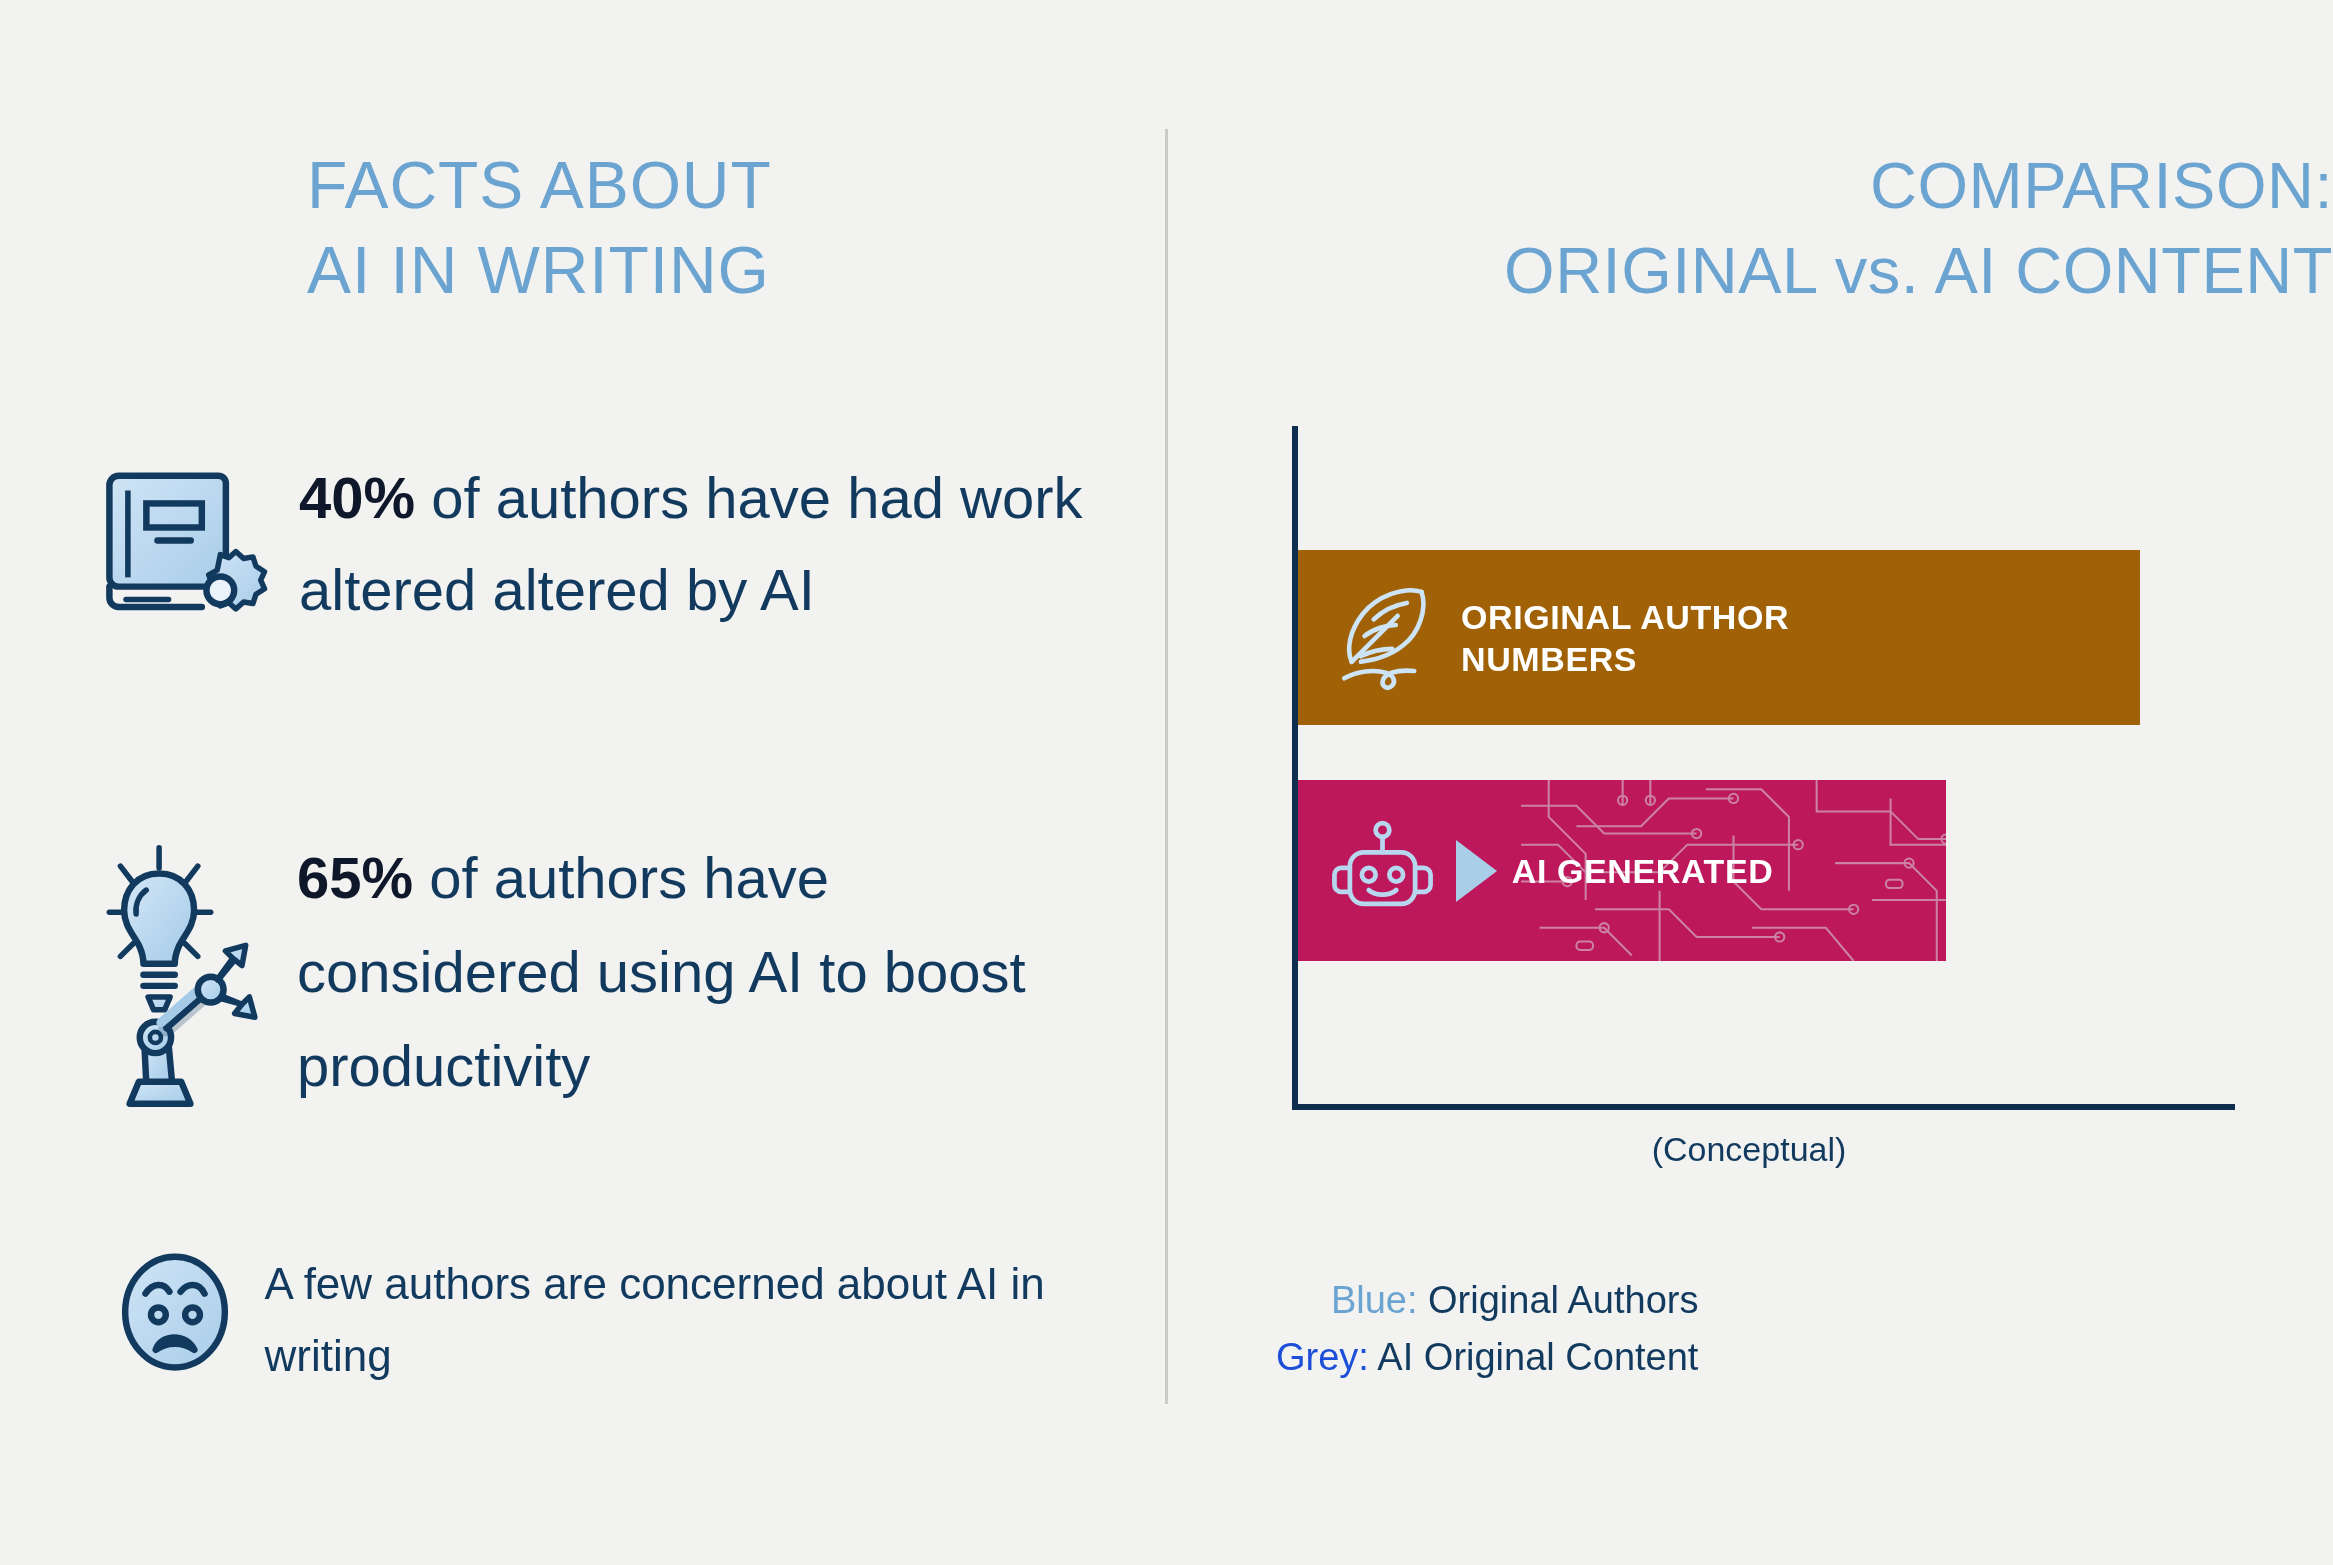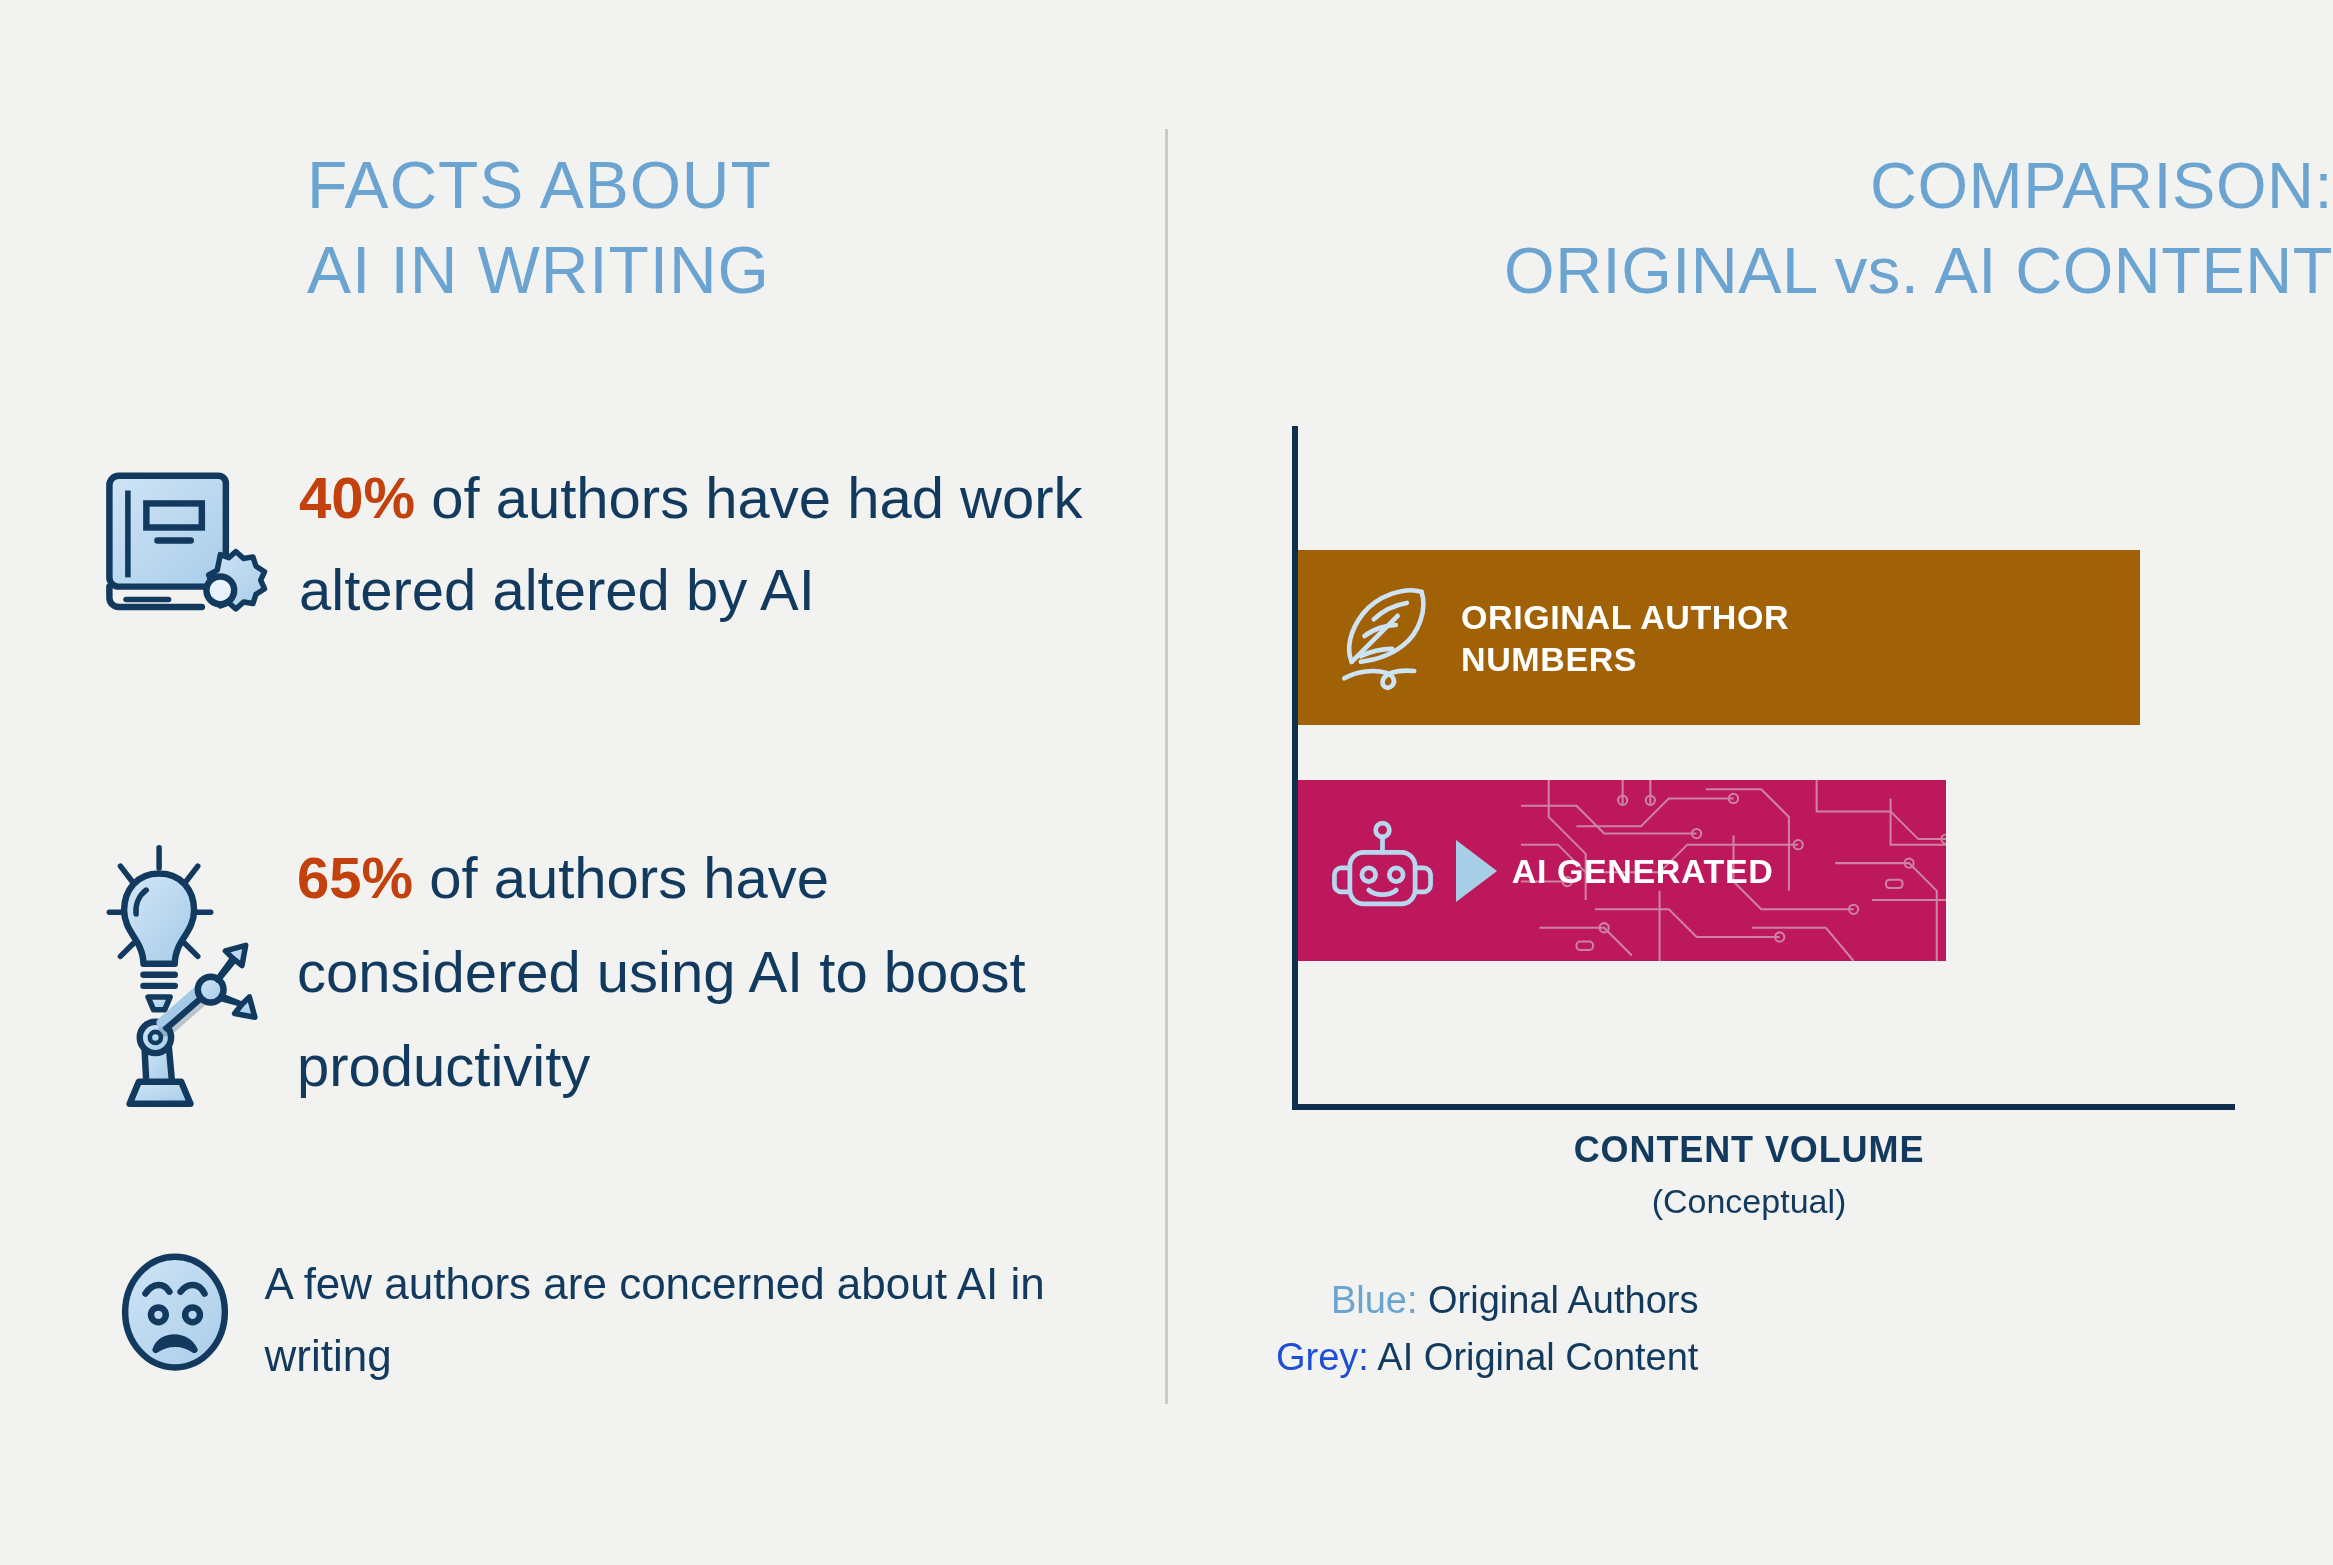--- a/index.html
+++ b/index.html
@@ -53,21 +53,21 @@
   }
   .fact-icon {
     flex: 0 0 auto;
     display: block;
   }
   .fact-text {
     color: #123a5e;
     font-weight: 400;
   }
   .pct {
-    color: #c2410c;
+    color: #0f172a;
     font-weight: 700;
   }
 
   
   #fact-1 { left: 102px; top: 452px; width: 1034px; }
   #fact-1 .fact-icon { width: 171px; height: 185px; margin-top: 7.4px; }
   #fact-1 .fact-text {
     margin-left: 26px;
     font-size: 58px;
     line-height: 92px;
@@ -419,21 +419,20 @@
           </g>
         </svg>
       </span>
       <span class="play-tri"></span>
       <span class="bar-label">
         <span class="lline">AI GENERATED</span>
       </span>
     </div>
 
     <div class="axis-caption">
-      <span class="main">CONTENT VOLUME</span>
       <span class="sub">(Conceptual)</span>
     </div>
 
     <div class="legend">
       <span class="row">
         <span class="key-blue">Blue:</span><span class="val"> Original Authors</span>
       </span>
       <span class="row">
         <span class="key-grey">Grey:</span><span class="val"> AI Original Content</span>
       </span>

